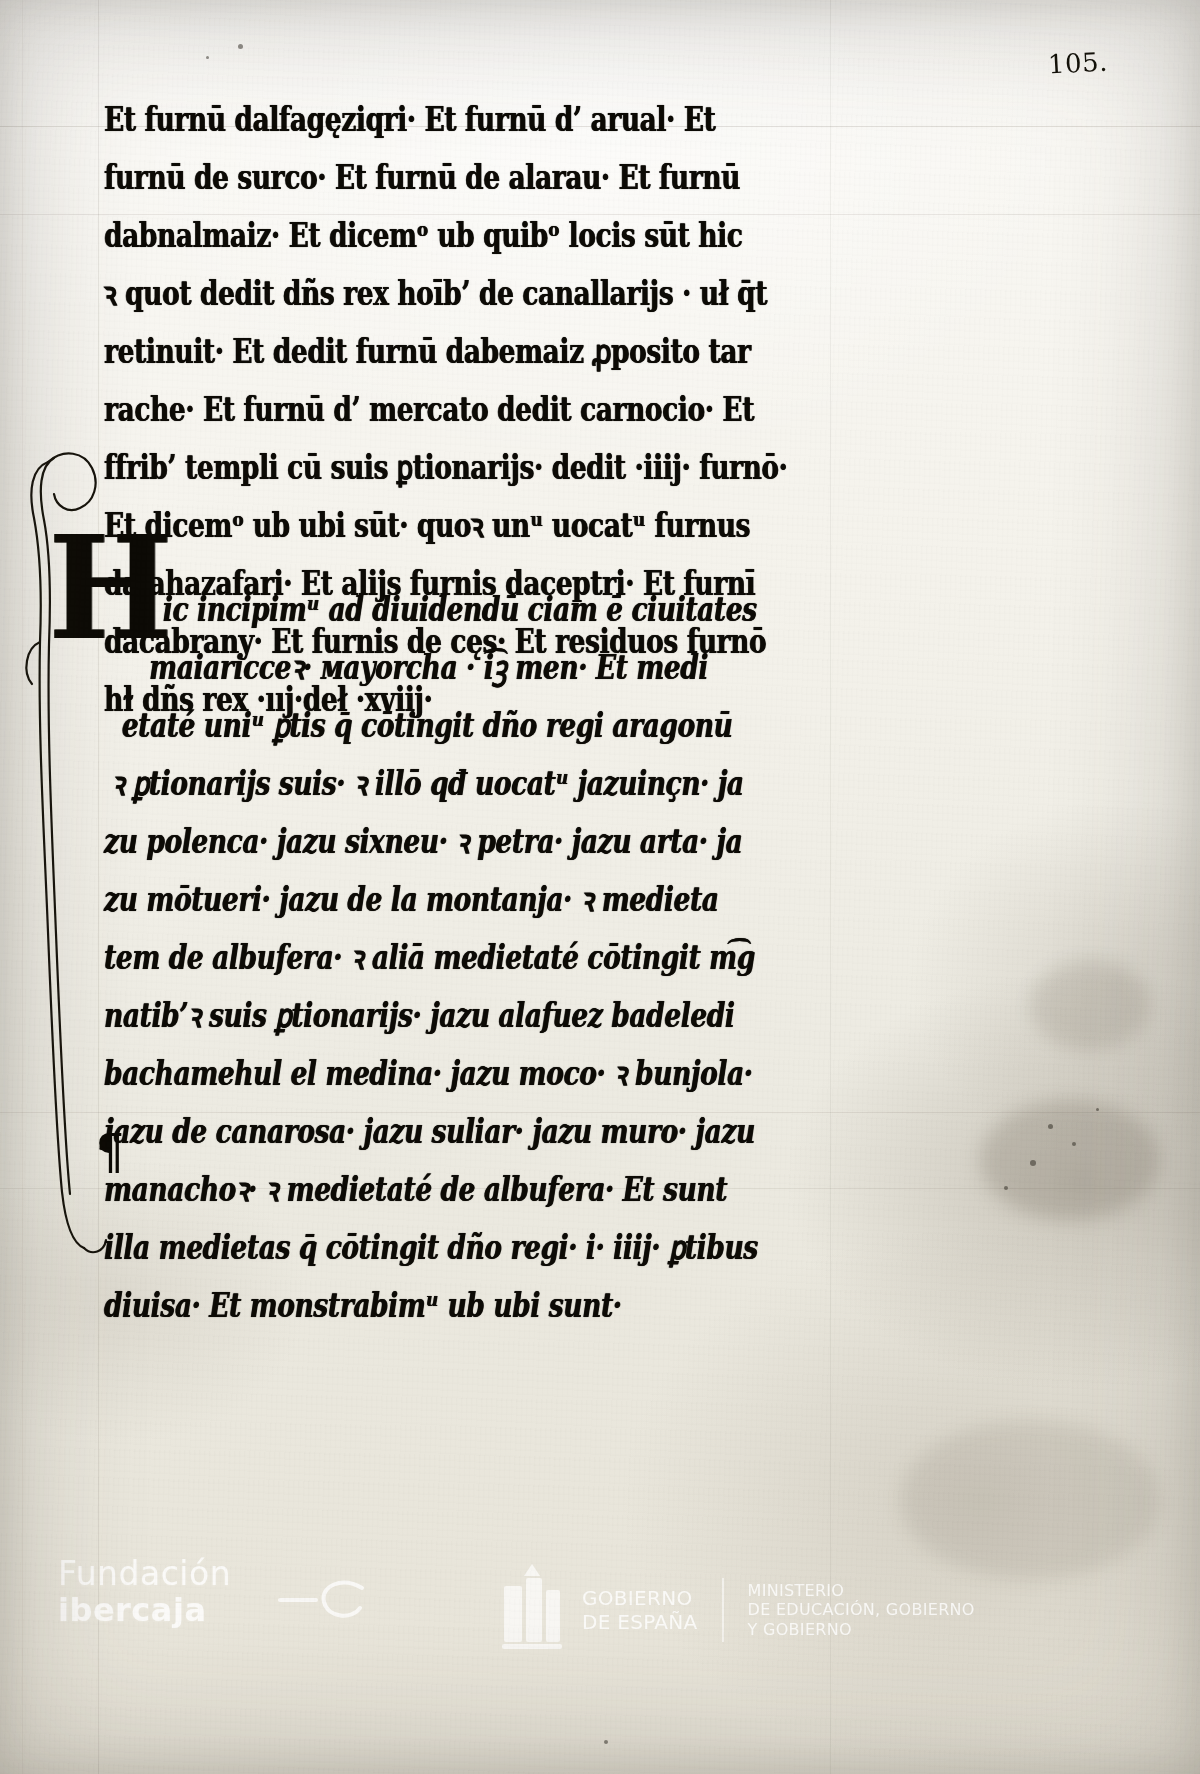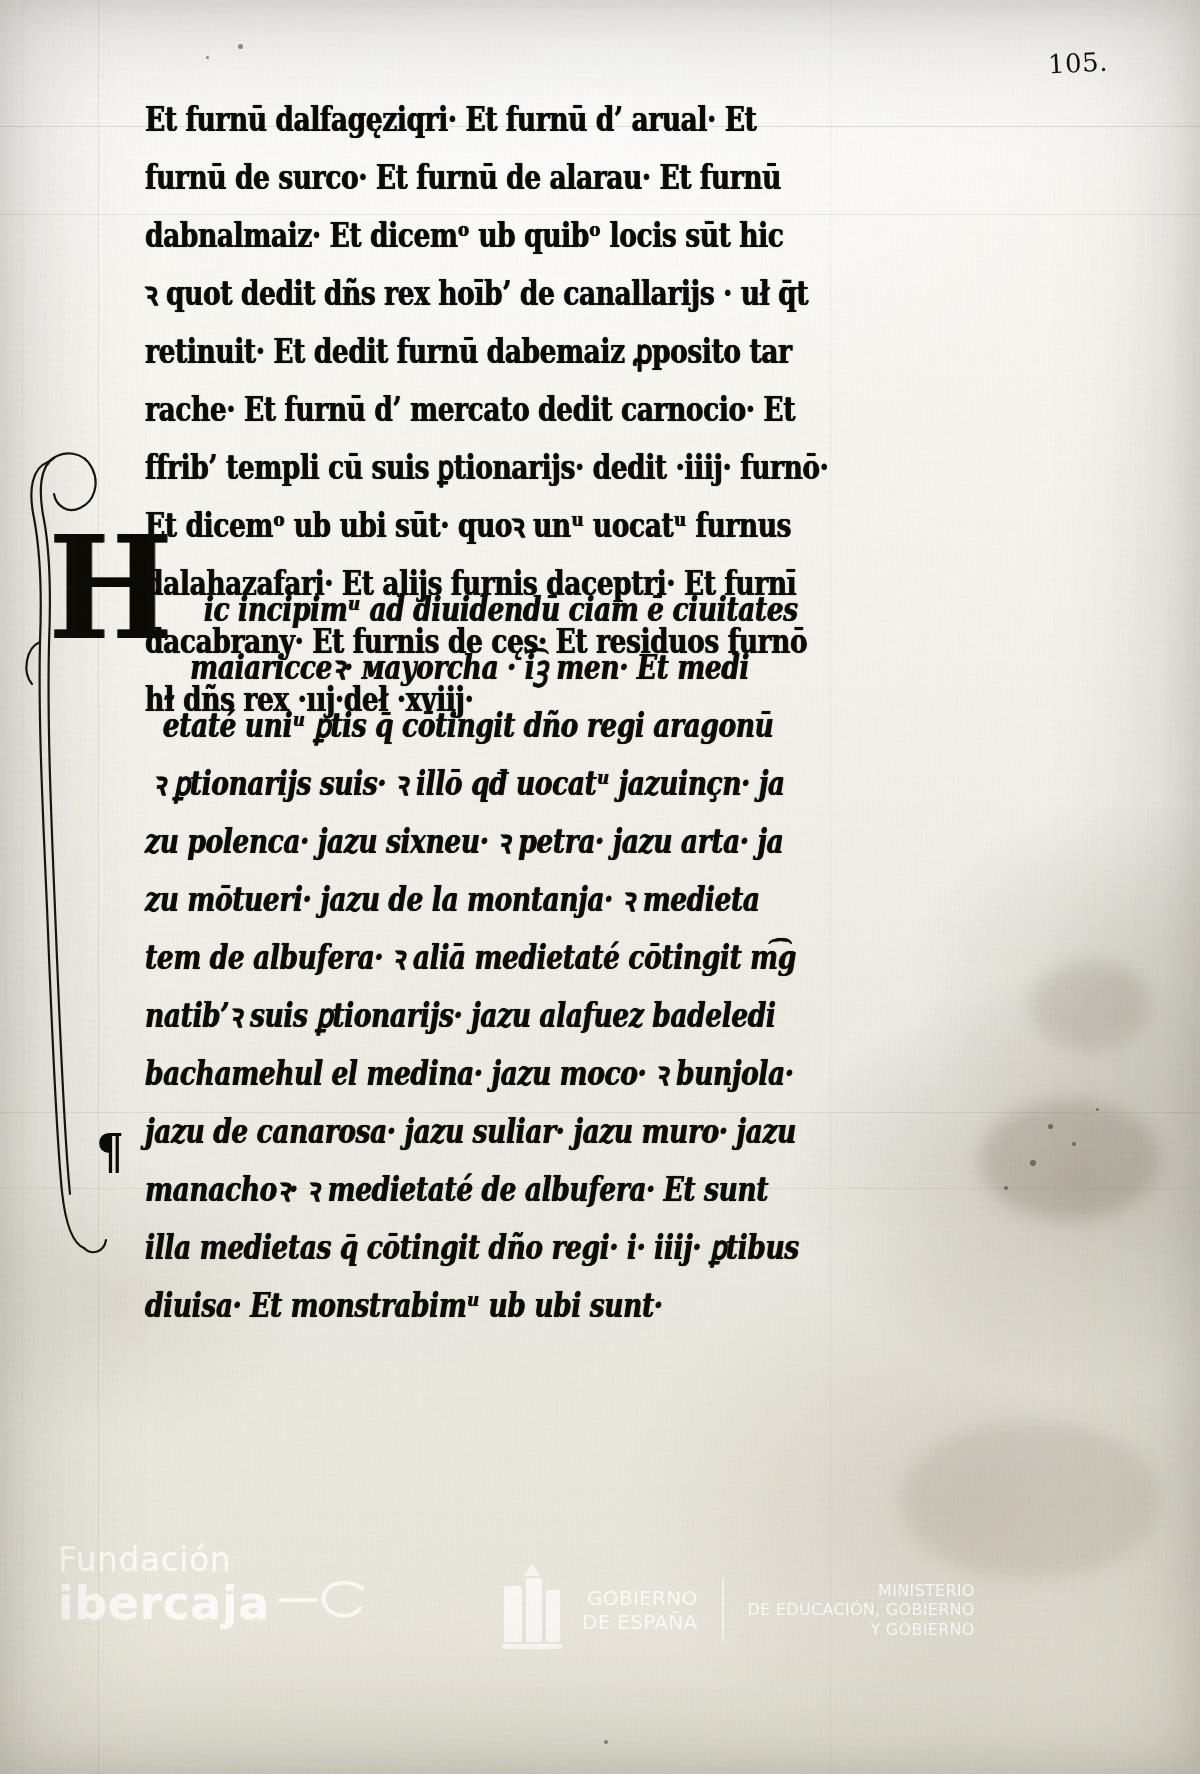--- a/index.html
+++ b/index.html
@@ -65,21 +65,20 @@
     color: #121008;
     letter-spacing: .5px;
     transform: rotate(-3deg);
   }
 
   
   .block {
     position: absolute;
     left: 104px;
     width: 820px;
-    margin-left: 41px;
   }
   .line {
     position: relative;
     font-family: "DejaVu Serif", serif;
     font-weight: 700;
     font-size: 27px;
     line-height: 47px;
     color: #0d0b06;
     white-space: pre;
     letter-spacing: -0.4px;
@@ -156,33 +155,32 @@
     position: absolute;
     left: 58px;
     bottom: 148px;
     color: rgba(255,255,255,0.78);
     font-family: "DejaVu Sans", sans-serif;
     line-height: 1.0;
     mix-blend-mode: screen;
     text-shadow: 0 1px 2px rgba(120,115,105,0.45);
   }
   .wm-ibercaja .l1 { font-size: 33px; letter-spacing: .5px; }
-  .wm-ibercaja .l2 { font-size: 46px; font-weight: 700; letter-spacing: .5px; margin-top: 4px;}
+  .wm-ibercaja .l2 { font-size: 32px; font-weight: 700; letter-spacing: .5px; margin-top: 4px;}
   .wm-ibercaja .swirl { position: absolute; left: 218px; bottom: 2px; }
 
   .wm-gob {
     position: absolute;
     left: 500px;
     bottom: 118px;
     display: flex;
     align-items: center;
     gap: 18px;
     color: rgba(255,255,255,0.80);
     font-family: "DejaVu Sans", sans-serif;
-    text-align: right;
   }
   .wm-gob .crest { width: 64px; height: 92px; opacity: .85; }
   .wm-gob .gob-text { line-height: 1.22; font-size: 20px; letter-spacing: .3px; }
   .wm-gob .divider {
     width: 2px; height: 64px;
     background: rgba(255,255,255,0.55);
     margin: 0 6px;
   }
   .wm-gob .min-text { line-height: 1.22; font-size: 16px; letter-spacing: .3px; }
 </style>

